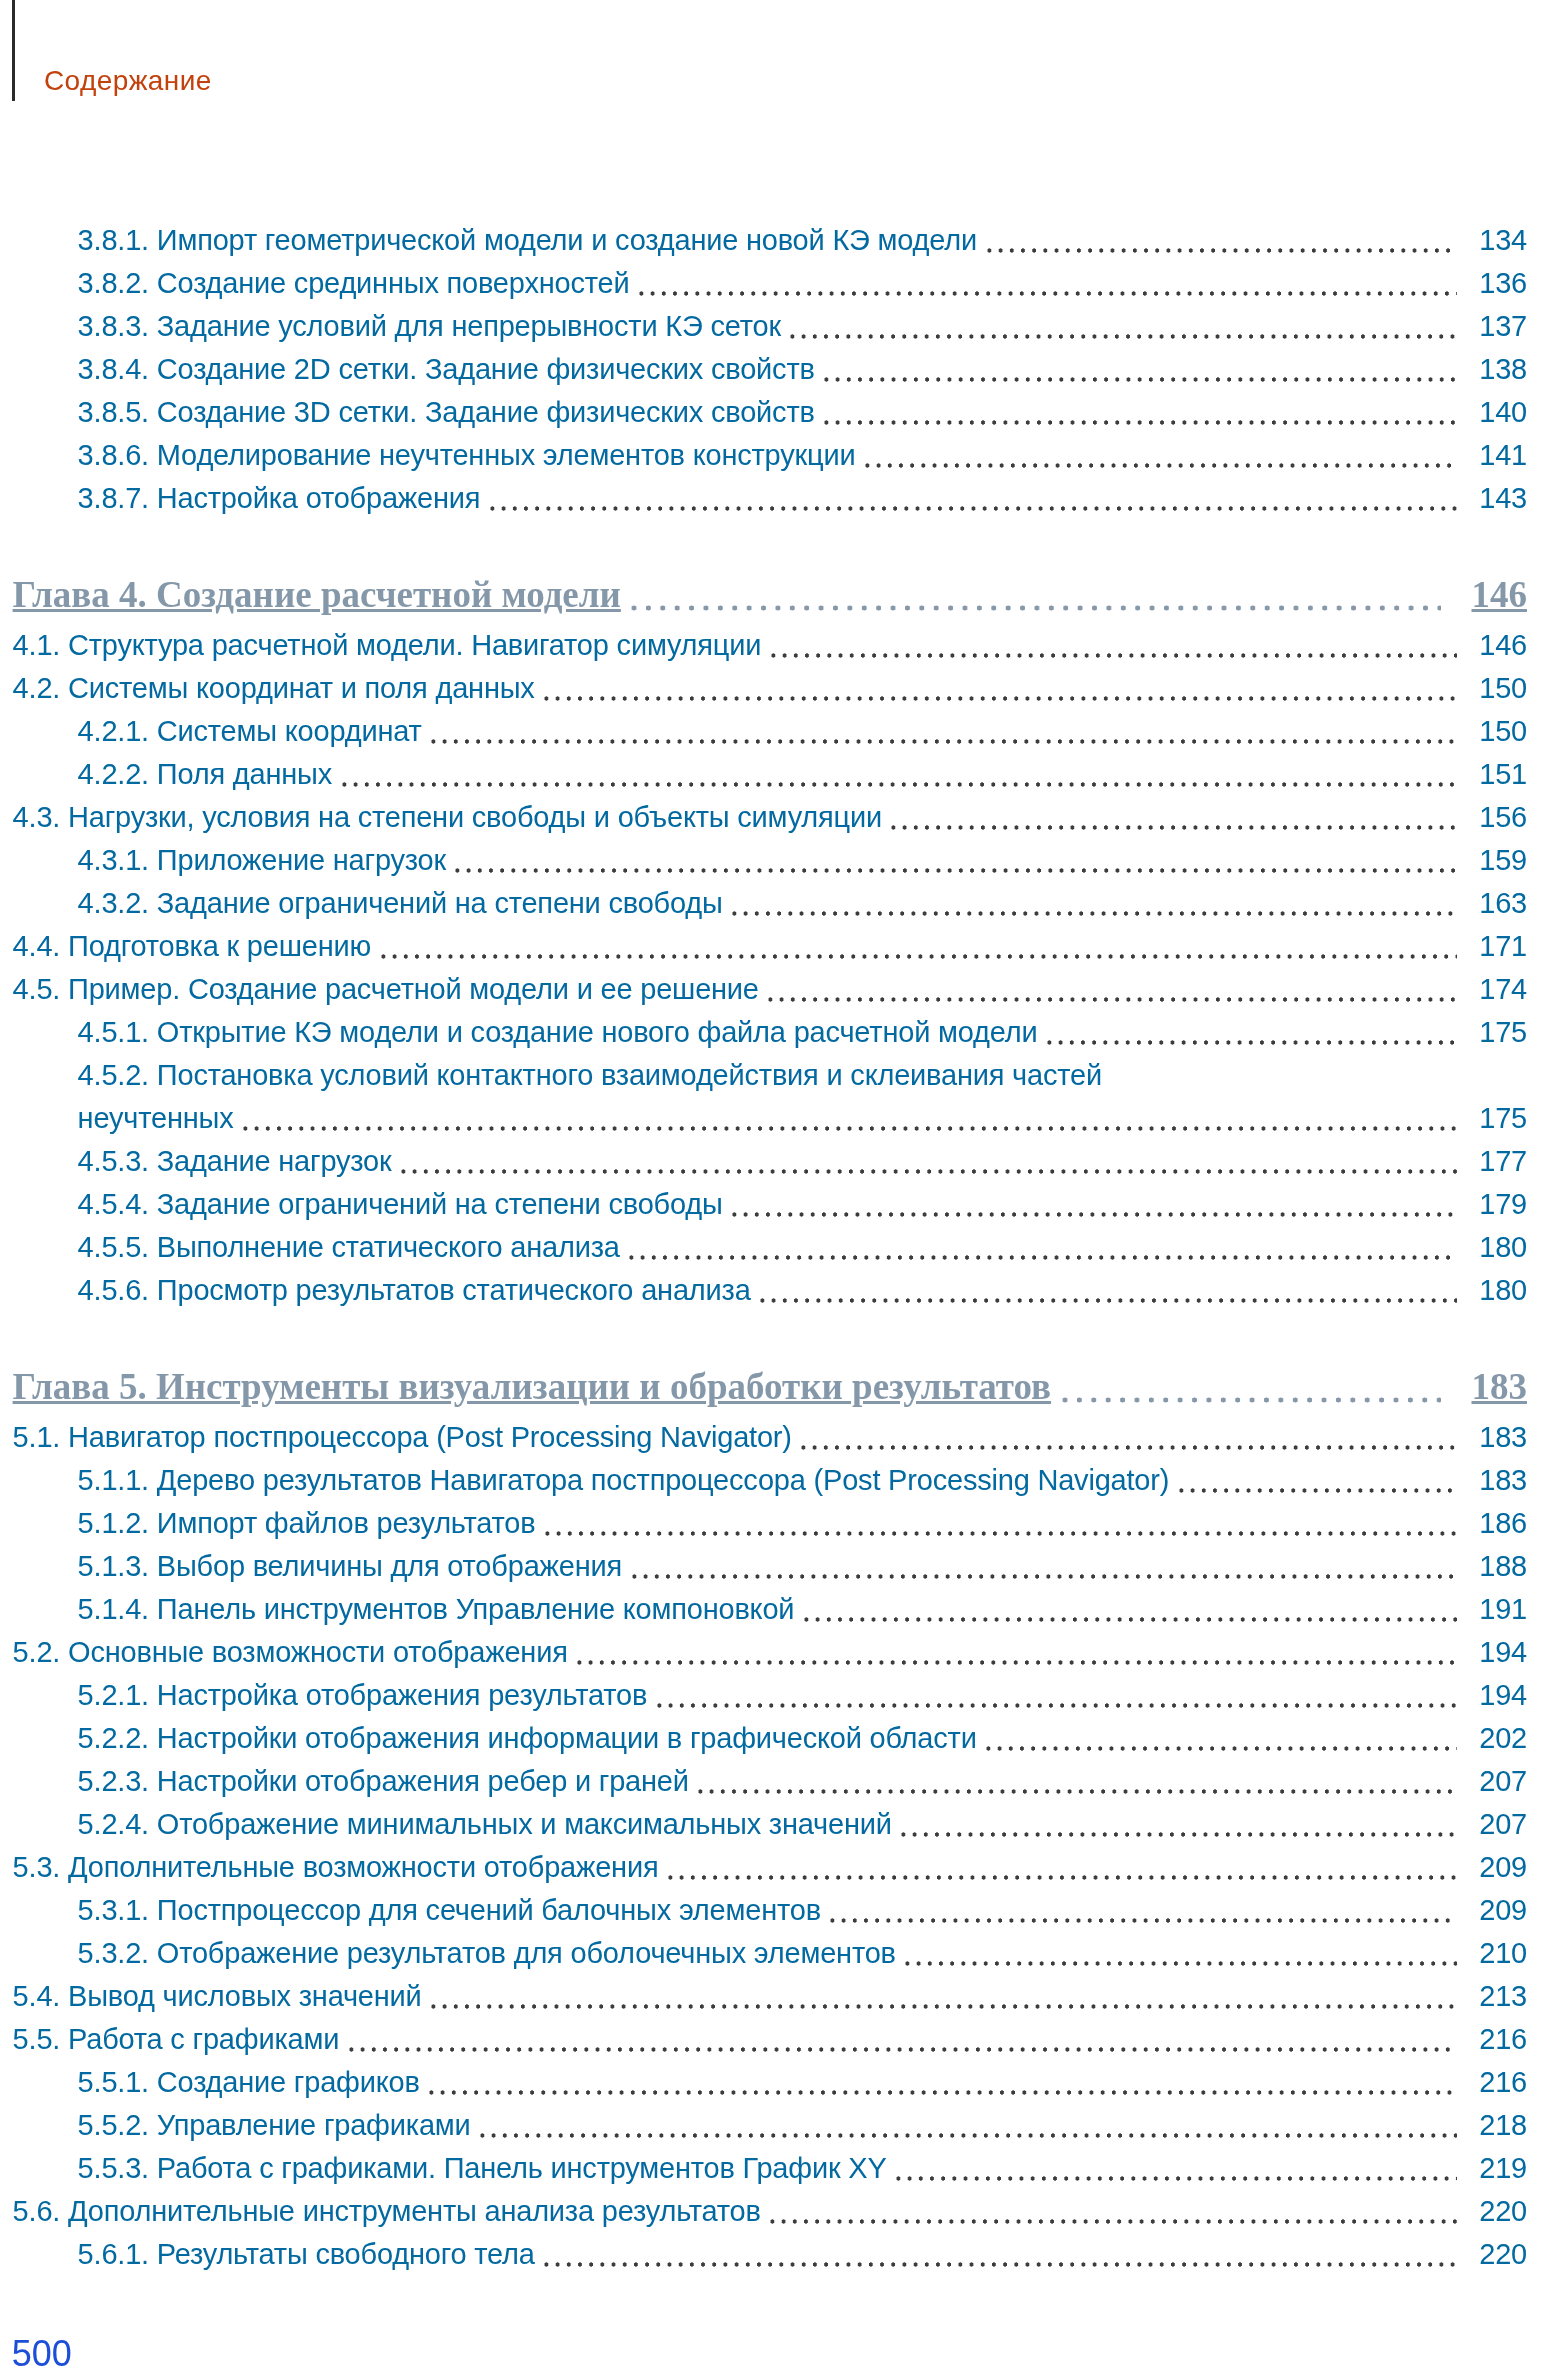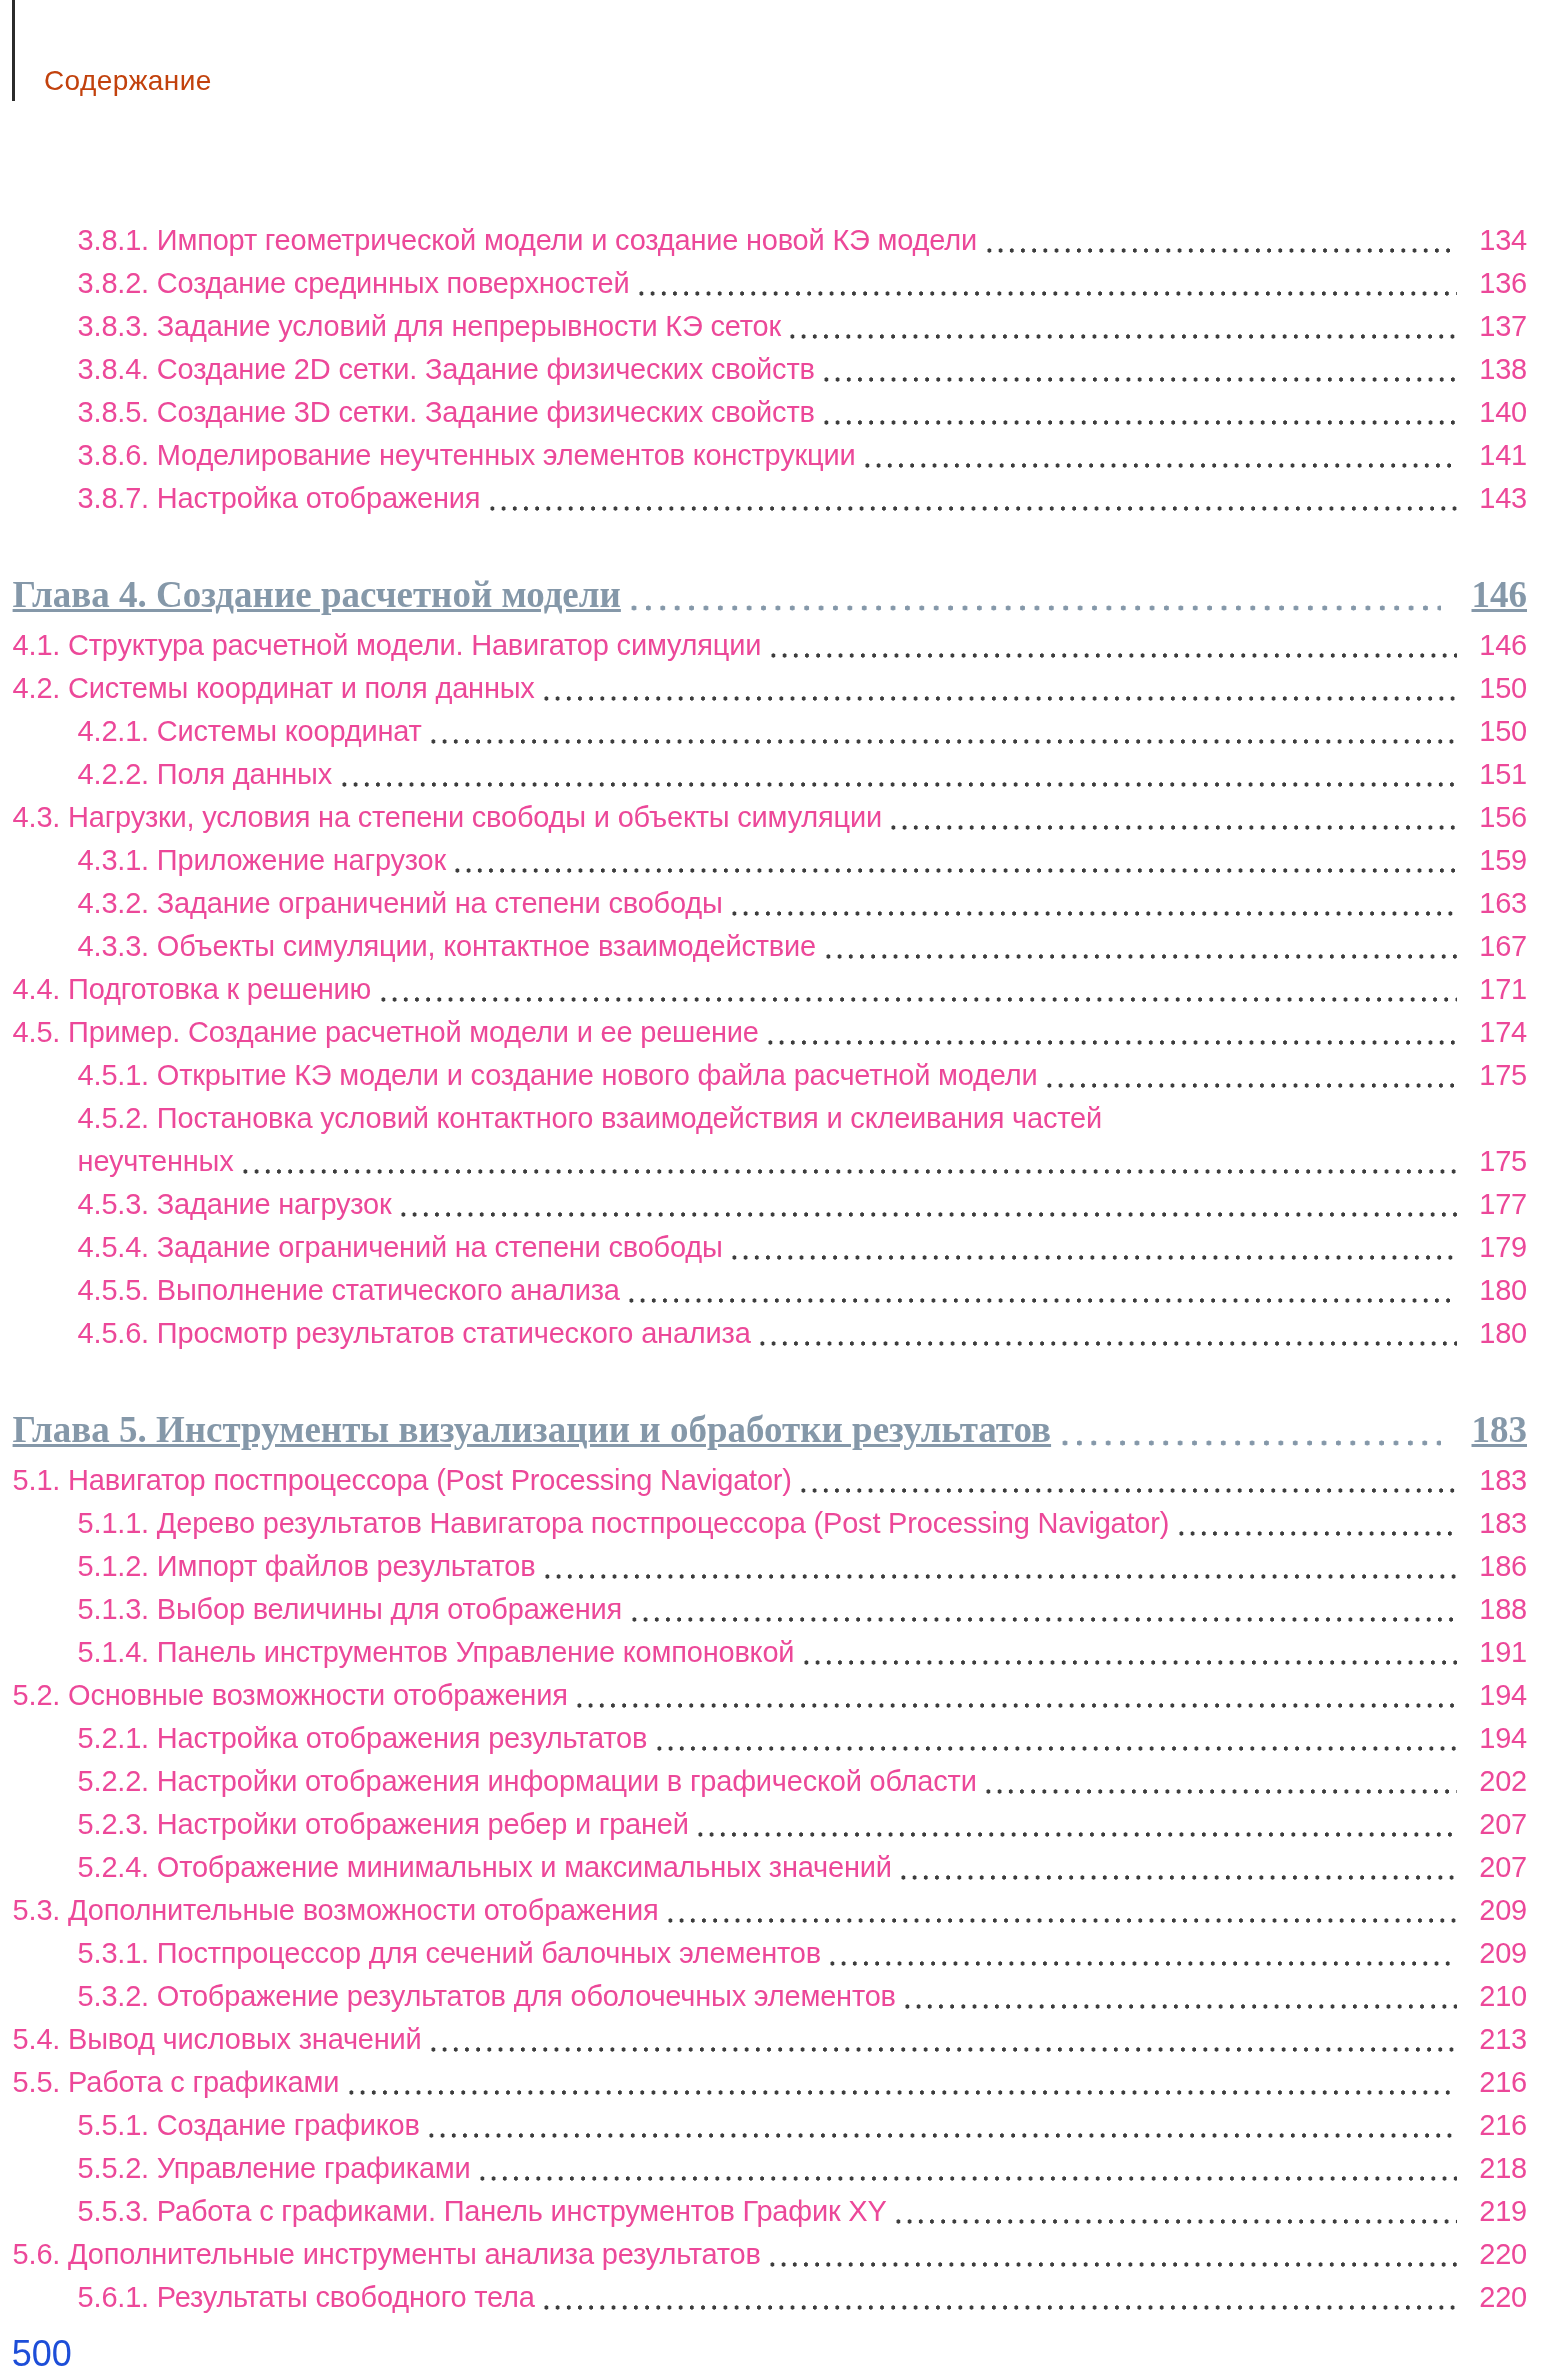--- a/index.html
+++ b/index.html
@@ -41,21 +41,21 @@
     right: 33px;
     top: 219px;
   }
 
   .toc-row {
     display: flex;
     align-items: stretch;
     line-height: 43px;
     font-size: 29px;
     letter-spacing: -0.2px;
-    color: #ec4899;
+    color: #0369a1;
   }
   .toc-row.level-2 { padding-left: 65px; }
 
   .toc-text { white-space: nowrap; }
 
   .toc-leader {
     flex: 1 1 auto;
     min-width: 12.6px;
     margin: 0 2.7px 0 4.5px;
     background-image: radial-gradient(circle, #3c3c3c 1.7px, transparent 2.2px);
@@ -168,25 +168,20 @@
     <div class="toc-row  level-2">
       <span class="toc-text">4.3.1. Приложение нагрузок</span>
       <span class="toc-leader"></span>
       <span class="toc-page">159</span>
     </div>
     <div class="toc-row  level-2">
       <span class="toc-text">4.3.2. Задание ограничений на степени свободы</span>
       <span class="toc-leader"></span>
       <span class="toc-page">163</span>
     </div>
-    <div class="toc-row  level-2">
-      <span class="toc-text">4.3.3. Объекты симуляции, контактное взаимодействие</span>
-      <span class="toc-leader"></span>
-      <span class="toc-page">167</span>
-    </div>
     <div class="toc-row  level-1">
       <span class="toc-text">4.4. Подготовка к решению</span>
       <span class="toc-leader"></span>
       <span class="toc-page">171</span>
     </div>
     <div class="toc-row  level-1">
       <span class="toc-text">4.5. Пример. Создание расчетной модели и ее решение</span>
       <span class="toc-leader"></span>
       <span class="toc-page">174</span>
     </div>

